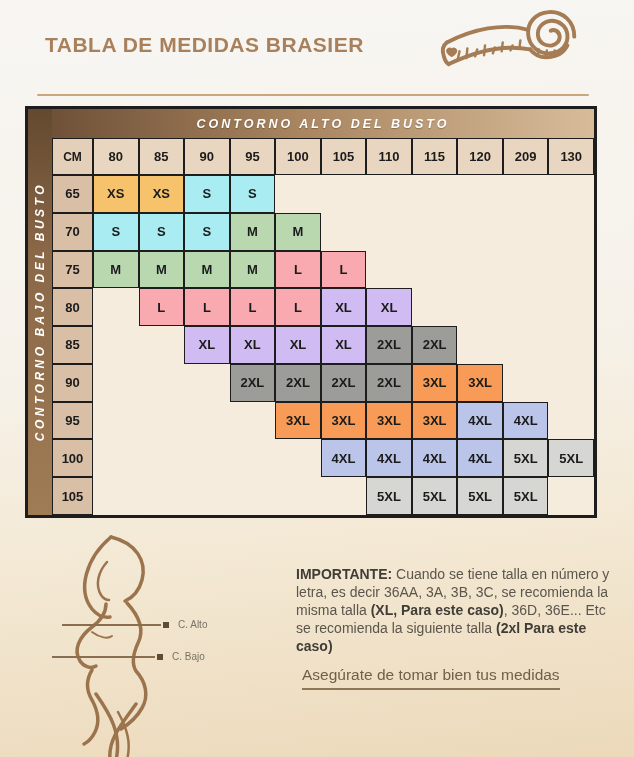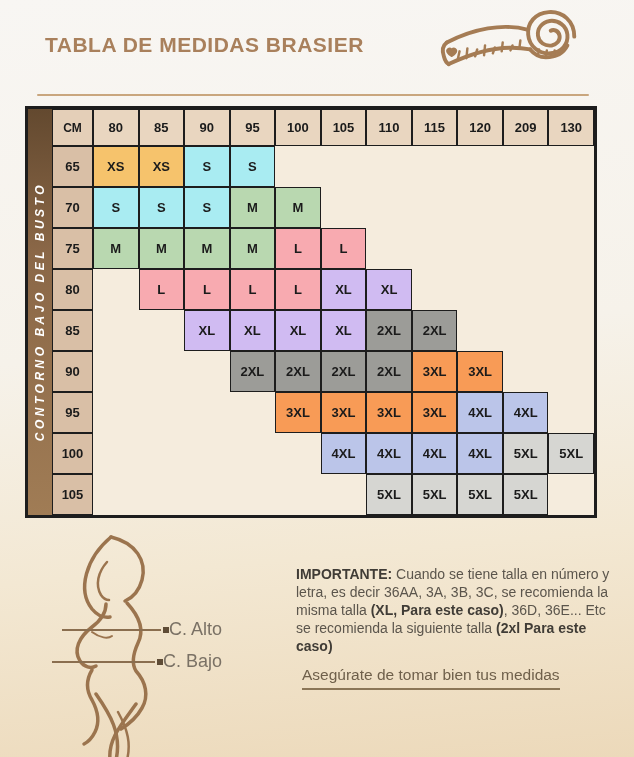--- a/index.html
+++ b/index.html
@@ -26,21 +26,21 @@
   .cell.bordered{border:1px solid #1d1d1d}
   .cell.colhead{background:#e9d6c0}
   .cell.corner{background:#e4cfb8;font-size:12px}
   .cell.rowlabel{background:#d9bfa6}
   .legend{position:absolute;left:513px;top:104px;font-size:12.5px;font-weight:bold;color:#a5845f;line-height:15.2px}
 
   .figure-svg{position:absolute;left:48px;top:534px}
   .measure{position:absolute;display:flex;align-items:center}
   .measure .line{height:2px;background:#8a6e4f}
   .measure .sq{width:6px;height:6px;background:#5f4c36;margin-left:2px}
-  .measure .lbl{font-size:18px;color:#7a7165;}
+  .measure .lbl{font-size:10px;color:#7a7165;margin-left:9px}
   #m-alto{left:62px;top:619px}
   #m-bajo{left:52px;top:651px}
 
   .importante{position:absolute;left:296px;top:551px;width:322px;font-size:14px;line-height:18px;color:#5b554c}
   .importante strong{color:#403c36}
   .footer-note{position:absolute;left:302px;top:666px;font-size:15.5px;font-weight:normal;color:#6f604b;
     border-bottom:2px solid #8b7657;padding-bottom:4px}
 </style>
 </head>
 <body>
@@ -61,20 +61,21 @@
     </g>
   </svg>
 
   <div class="divider"></div>
 
   <div class="size-table">
     <div class="left-strip">
       <span>CONTORNO BAJO DEL BUSTO</span>
     </div>
     <div class="table-main">
+      <div class="top-strip">CONTORNO ALTO DEL BUSTO</div>
       <div class="grid" id="grid">
           <div class="cell bordered corner">CM</div>
           <div class="cell bordered colhead">80</div>
           <div class="cell bordered colhead">85</div>
           <div class="cell bordered colhead">90</div>
           <div class="cell bordered colhead">95</div>
           <div class="cell bordered colhead">100</div>
           <div class="cell bordered colhead">105</div>
           <div class="cell bordered colhead">110</div>
           <div class="cell bordered colhead">115</div>

